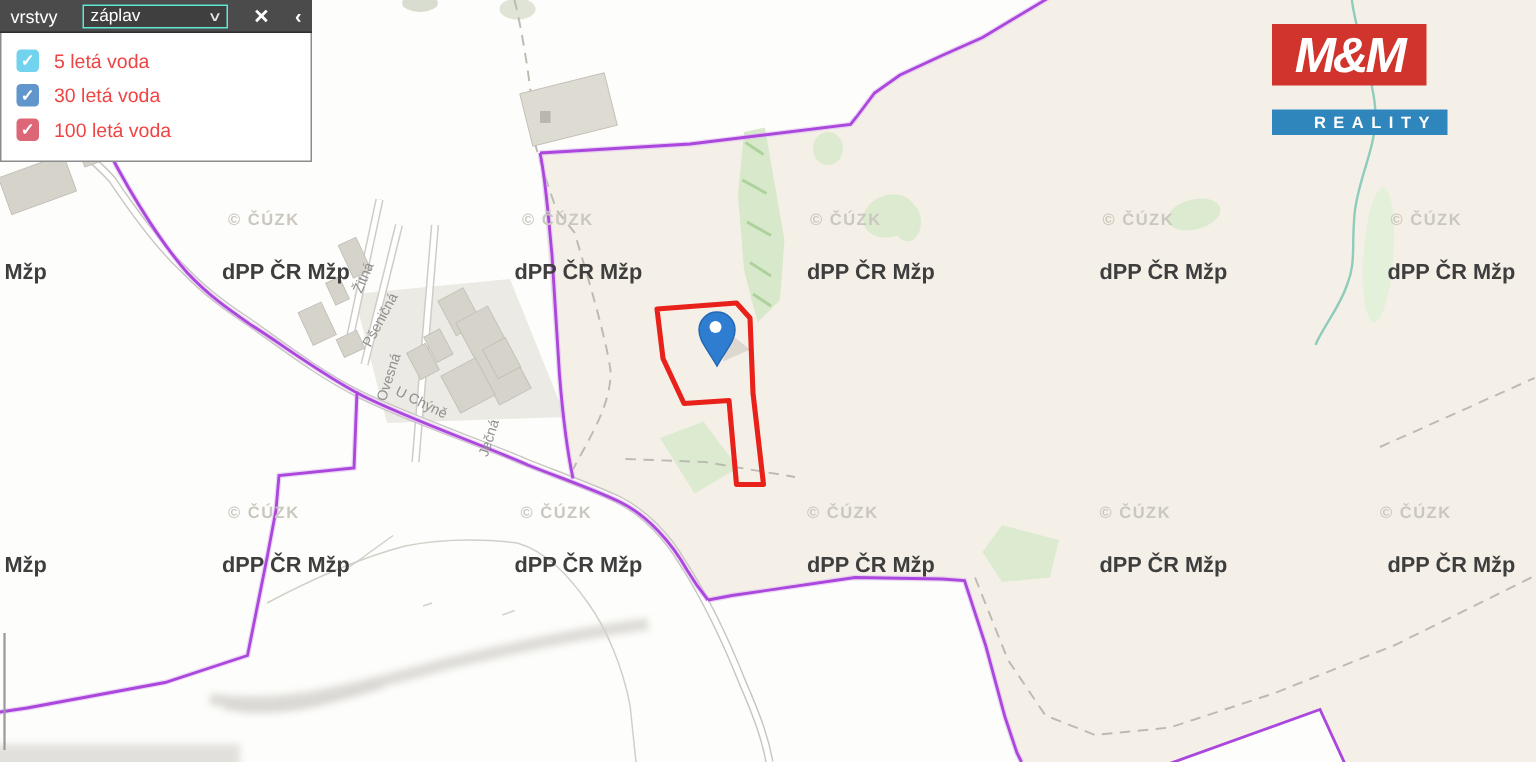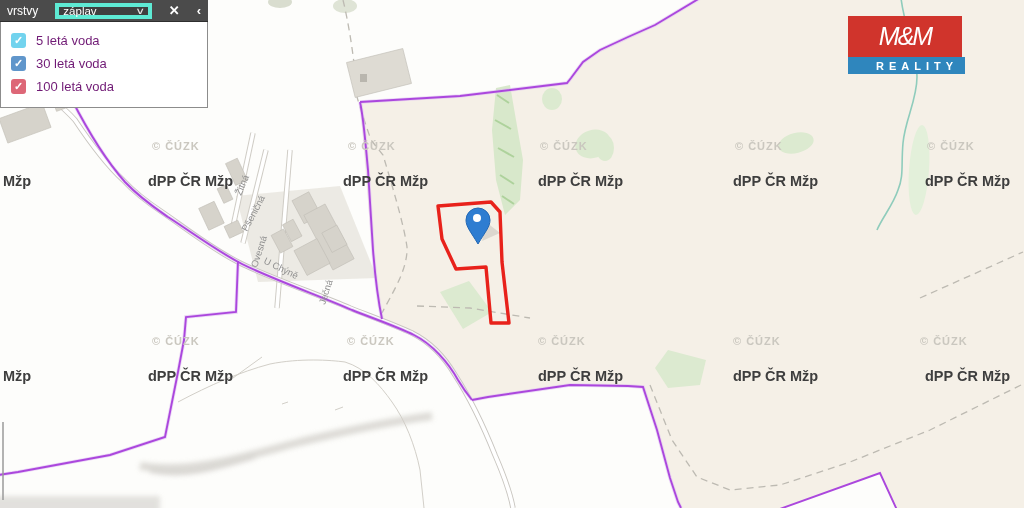--- a/index.html
+++ b/index.html
@@ -6,38 +6,38 @@
   *{box-sizing:border-box;}
   #stage{position:relative;width:1024px;height:508px;overflow:hidden;background:#fdfdfb;
          font-family:"Liberation Sans",sans-serif;}
   svg{position:absolute;left:0;top:0;}
 
   
   .panel{position:absolute;left:0;top:0;width:208px;z-index:30;}
   .panel-header{height:22px;background:#4b4b4b;border-bottom:1px solid #2e2e2e;
                 display:flex;align-items:center;padding:0 7px;gap:17px;}
   .panel-title{color:#fff;font-size:12px;}
-  .dropdown{flex:1;height:16px;background:#3f3f3f;border:4px solid #5eead4;color:#fff;
+  .dropdown{flex:1;height:16px;background:#3f3f3f;border:1px solid #5eead4;color:#fff;
             font-size:11.5px;display:flex;align-items:center;justify-content:space-between;
             padding:0 4px;cursor:pointer;}
   .dropdown .chev{font-size:9px;color:#e6e6e6;transform:scaleX(1.5);}
   .hbtn{color:#fff;font-size:13px;font-weight:bold;cursor:pointer;line-height:1;}
   .panel-body{background:#fff;border:1px solid #8c8c8c;border-top:none;padding:7px 0 9px;}
   .layer-row{display:flex;align-items:center;gap:10px;padding:4px 10px;}
   .cb{width:15px;height:15px;border-radius:3px;color:#fff;font-size:11px;font-weight:bold;
       display:flex;align-items:center;justify-content:center;cursor:pointer;flex:0 0 15px;}
-  .layer-label{font-size:13px;color:#701a75;}
+  .layer-label{font-size:13px;color:#ef4444;}
 
   
   .logo{position:absolute;left:848px;top:16px;z-index:25;}
-  .logo-top{width:114px;height:41px;color:#fff;display:flex;align-items:center;justify-content:center;
-            font-weight:normal;font-size:25px;font-style:italic;letter-spacing:-2px;}
+  .logo-top{width:103px;height:41px;color:#fff;display:flex;align-items:center;justify-content:center;
+            font-weight:bold;font-size:33px;font-style:italic;letter-spacing:-2px;}
   .logo-bottom{width:117px;height:17px;color:#fff;font-size:11px;font-weight:bold;
                letter-spacing:5px;display:flex;align-items:center;justify-content:center;
-               padding-left:21px;margin-top:0px;}
+               padding-left:21px;margin-top:16px;}
 
   
   .wm{font:bold 14.5px "Liberation Sans",sans-serif;fill:#3e3e3e;}
   .cz{font:bold 11px "Liberation Sans",sans-serif;fill:#cac7bf;letter-spacing:1px;}
   .street{font:9.5px "Liberation Sans",sans-serif;fill:#8f8f8f;}
 </style>
 </head>
 <body>
 
 <div id="stage">

